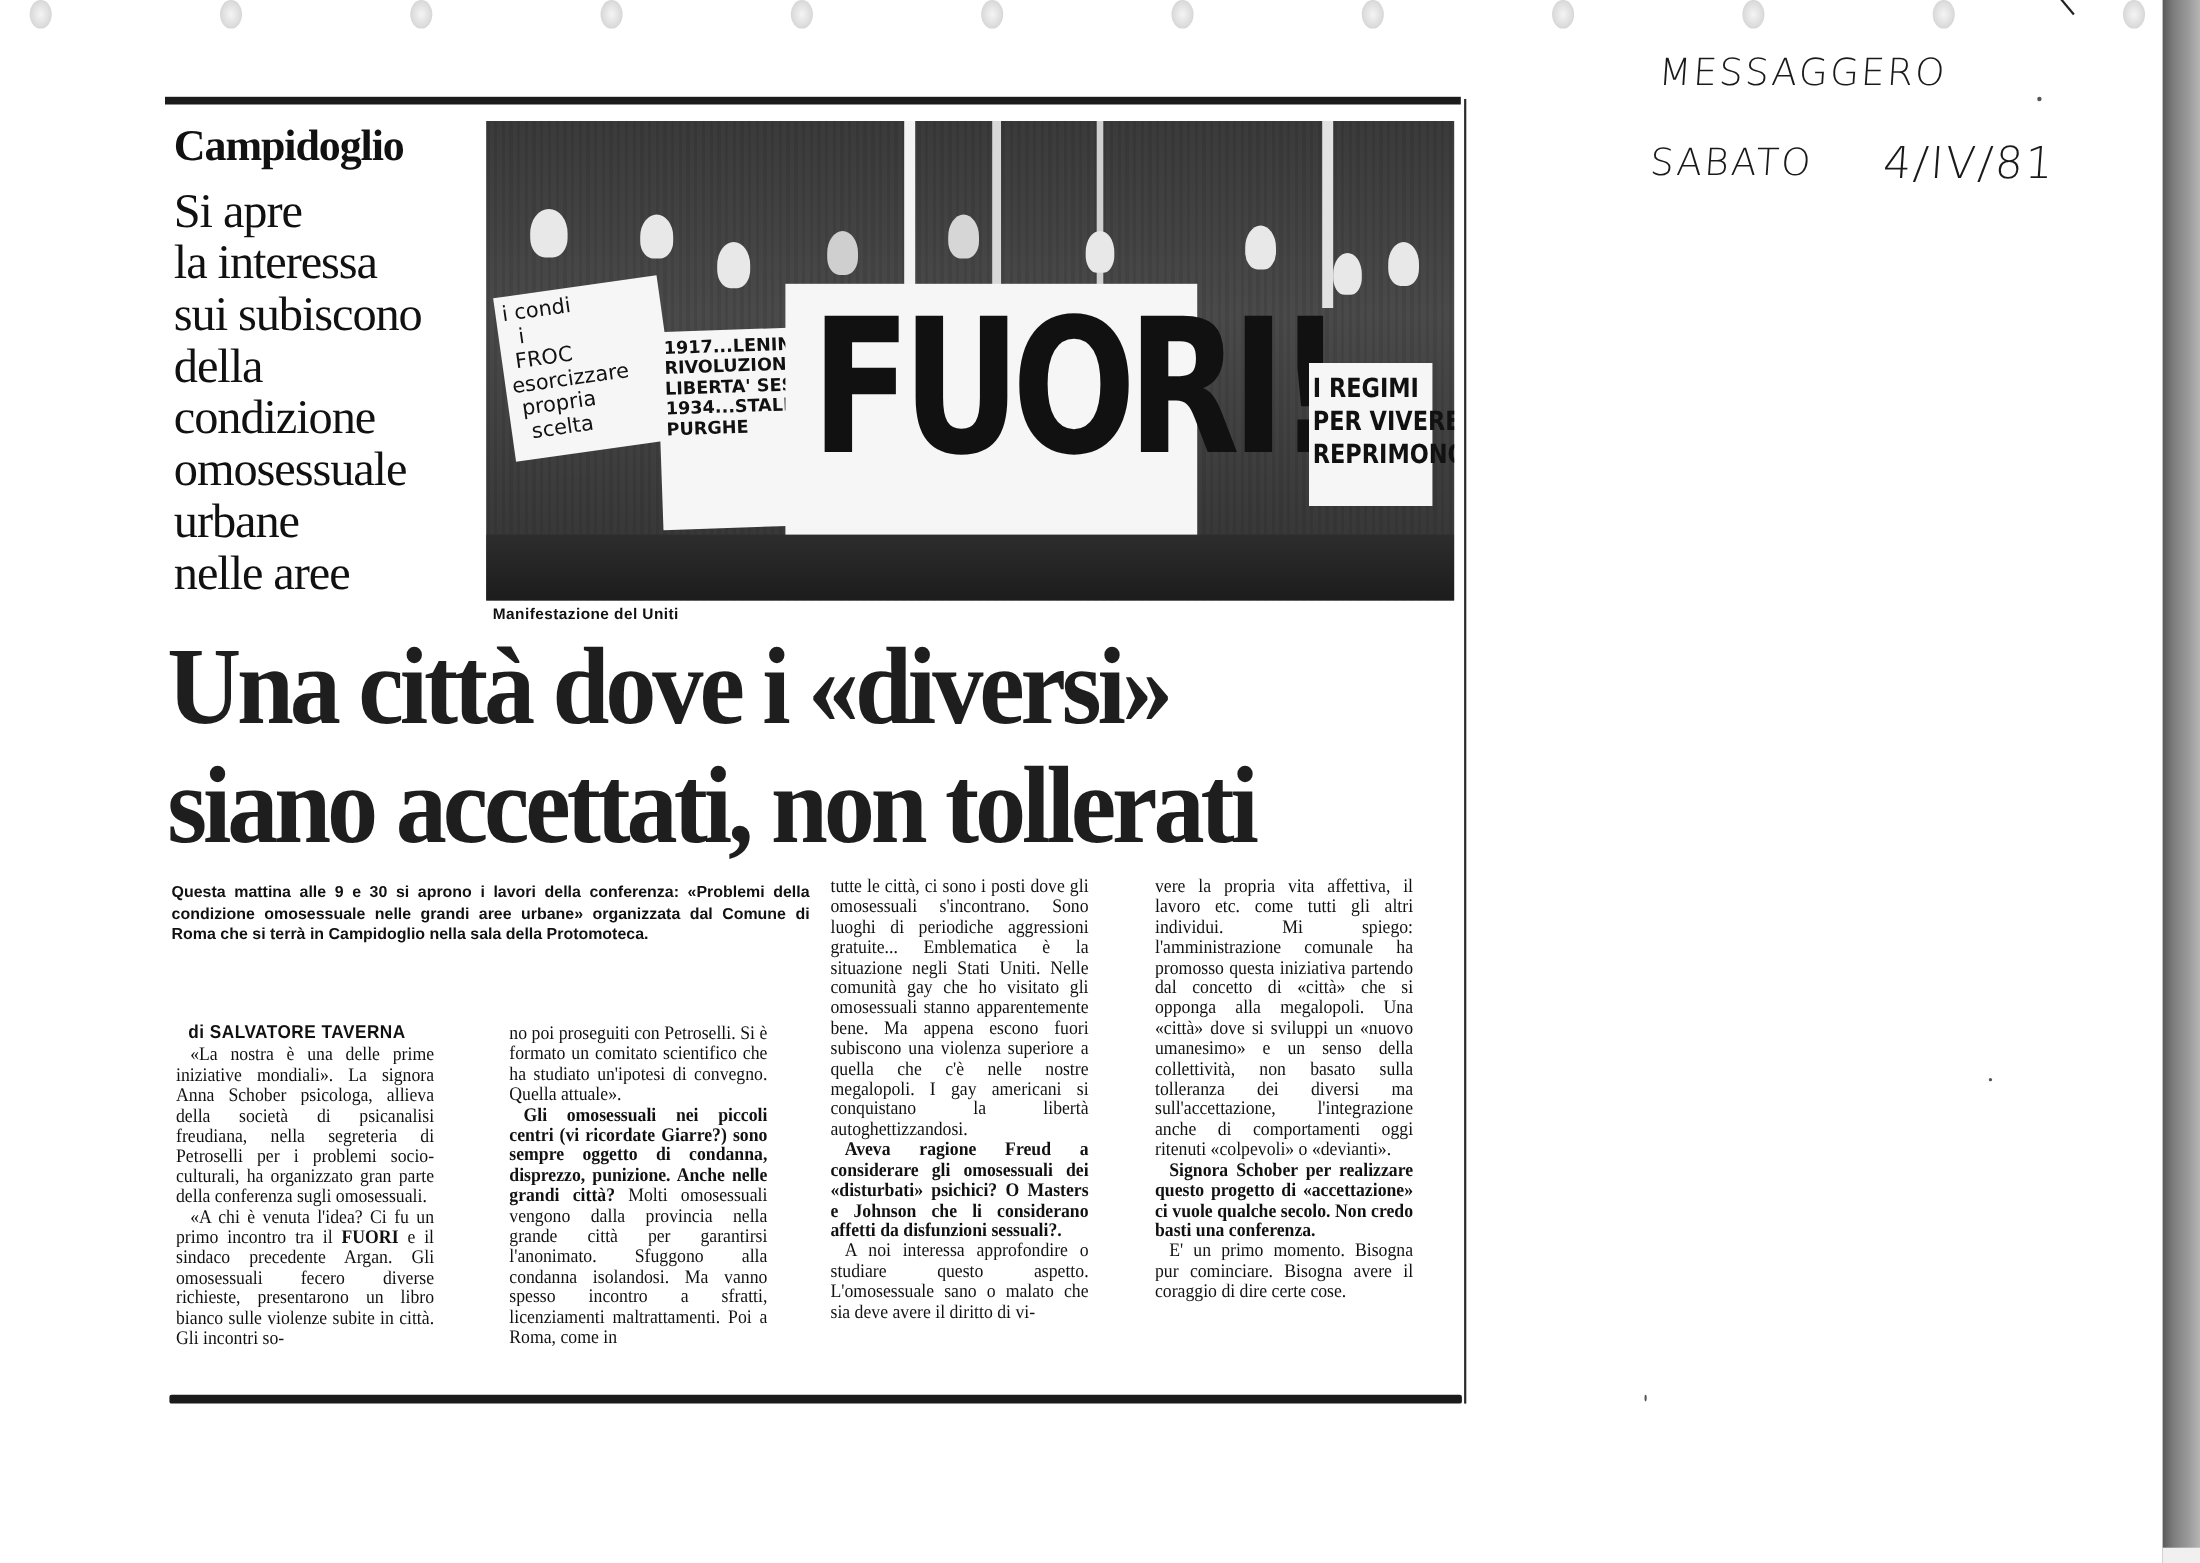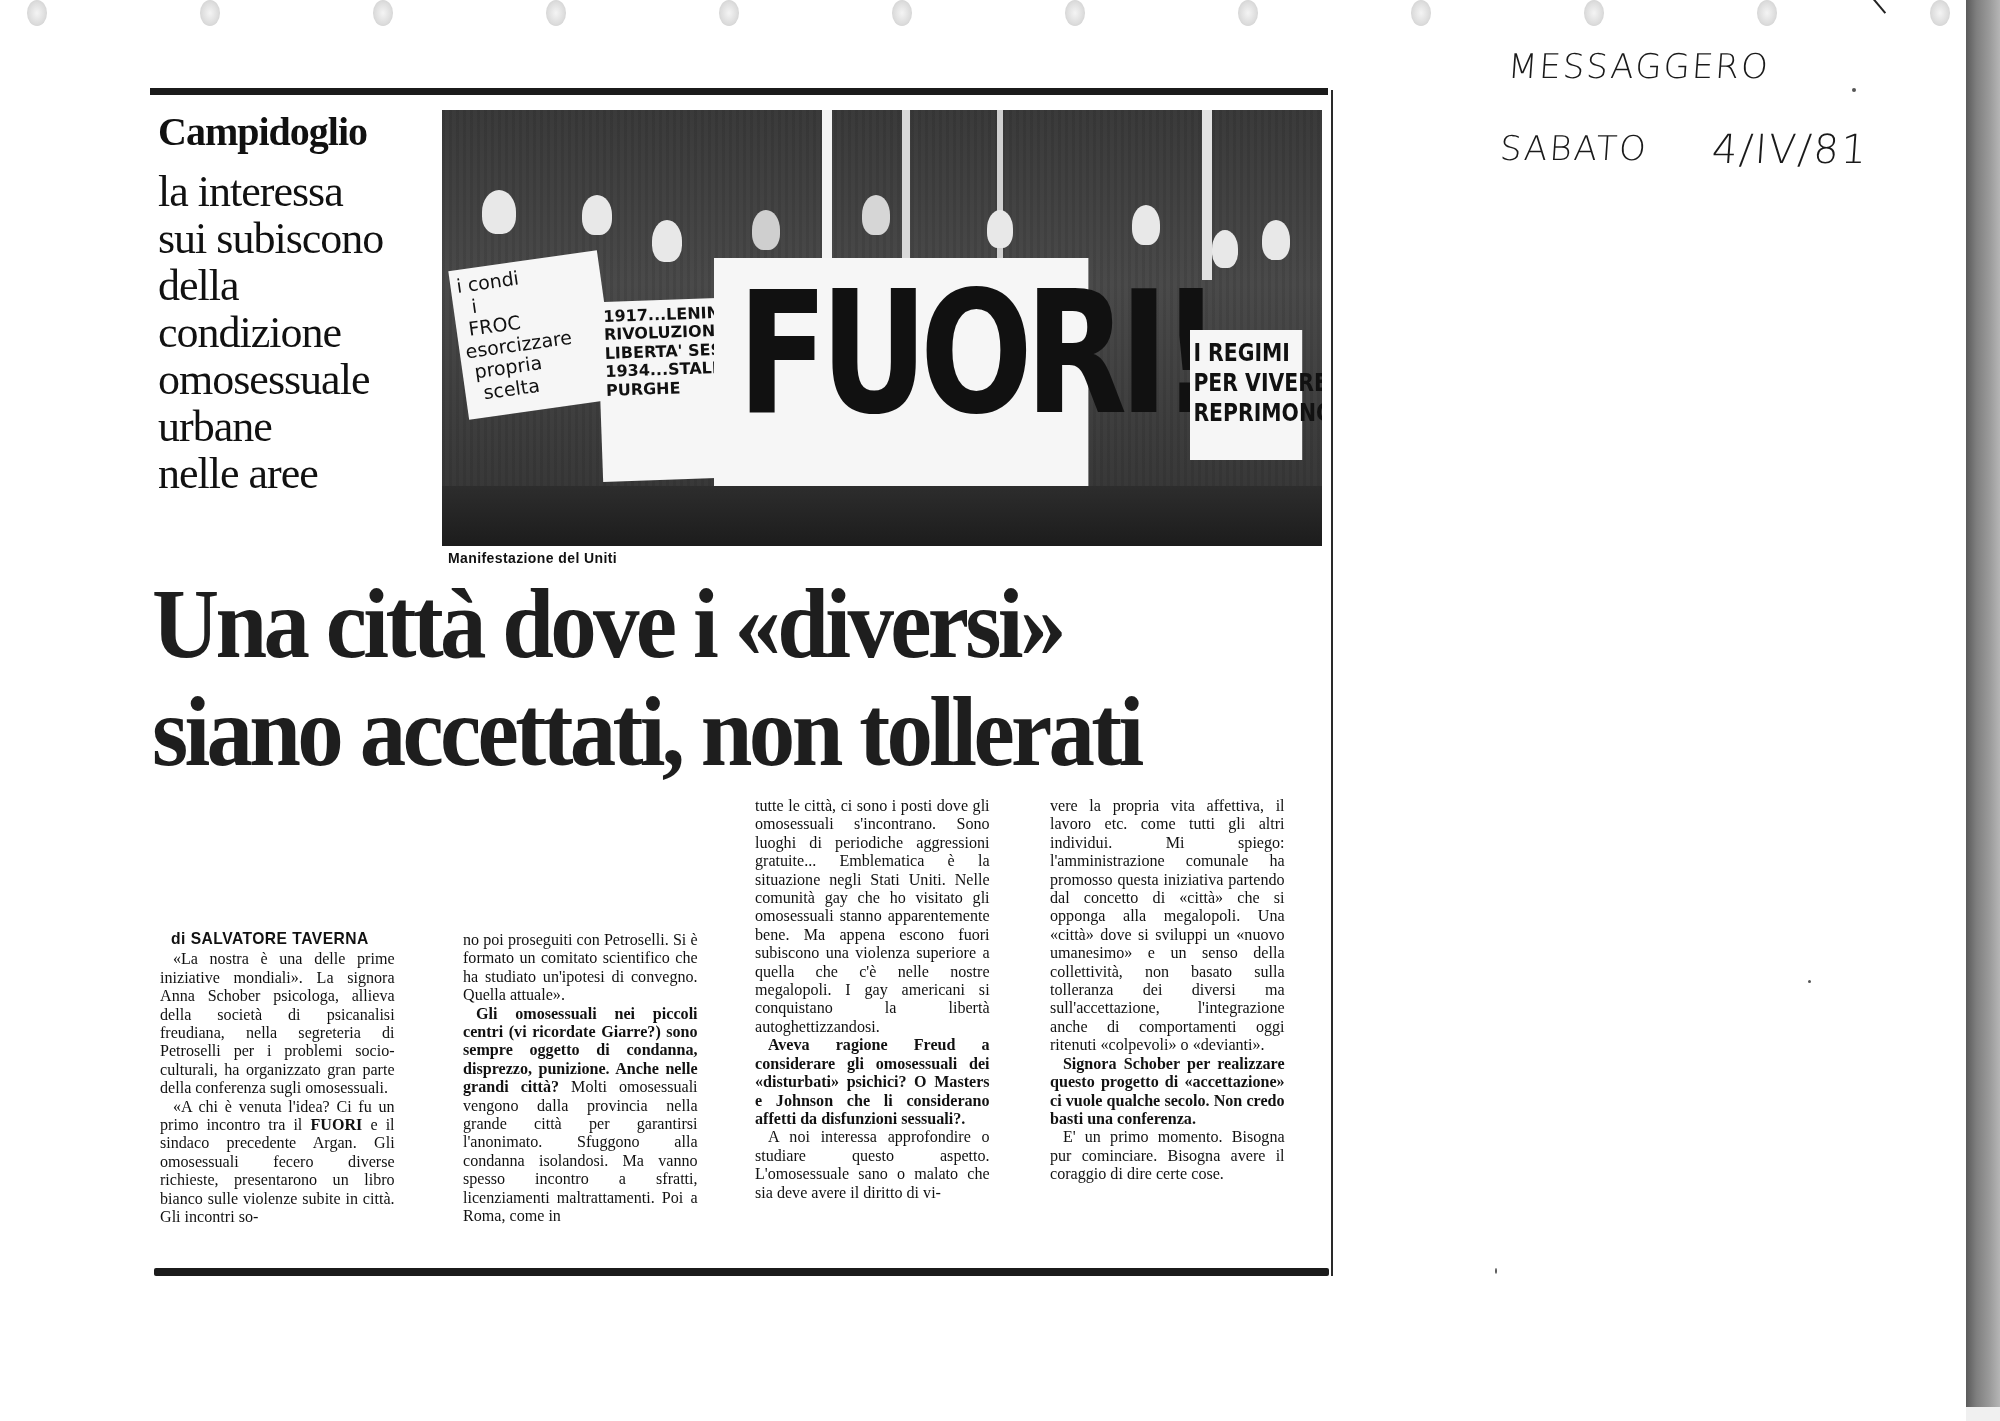--- a/index.html
+++ b/index.html
@@ -285,20 +285,21 @@
 <div class="speck" style="left:1808px;top:980px;width:3px;height:3px"></div>
 <div class="speck" style="left:1495px;top:1268px;width:2px;height:6px"></div>
 
 <div class="clip">
   <div class="clip-top-rule"></div>
   <div class="clip-right-rule"></div>
 
   <div class="kicker">Campidoglio</div>
 
   <div class="deck">
+    <span>Si apre</span>
     <span>la interessa</span>
     <span>sui subiscono</span>
     <span>della</span>
     <span>condizione</span>
     <span>omosessuale</span>
     <span>urbane</span>
     <span>nelle aree</span>
   </div>
 
   <div class="photo">
@@ -332,20 +333,21 @@
 REPRIMONO</div>
     <div class="ground"></div>
   </div>
   <div class="caption">Manifestazione del Uniti</div>
 
   <div class="headline">
     <span>Una città dove i «diversi»</span>
     <span>siano accettati, non tollerati</span>
   </div>
 
+  <div class="standfirst">Questa mattina alle 9 e 30 si aprono i lavori della conferenza: «Problemi della condizione omosessuale nelle grandi aree urbane» organizzata dal Comune di Roma che si terrà in Campidoglio nella sala della Protomoteca.</div>
 
   <div class="col col-1">
     <div class="byline">di SALVATORE TAVERNA</div>
     <p>«La nostra è una delle prime iniziative mondiali». La signora Anna Schober psicologa, allieva della società di psicanalisi freudiana, nella segreteria di Petroselli per i problemi socio-culturali, ha organizzato gran parte della conferenza sugli omosessuali.</p>
     <p><span>«A chi è venuta l'idea? Ci fu un primo incontro tra il </span><span class="b">FUORI</span><span> e il sindaco precedente Argan. Gli omosessuali fecero diverse richieste, presentarono un libro bianco sulle violenze subite in città. Gli incontri so-</span></p>
   </div>
 
   <div class="col col-2">
     <p class="noindent">no poi proseguiti con Petroselli. Si è formato un comitato scientifico che ha studiato un'ipotesi di convegno. Quella attuale».</p>
     <p><span class="b">Gli omosessuali nei piccoli centri (vi ricordate Giarre?) sono sempre oggetto di condanna, disprezzo, punizione. Anche nelle grandi città?</span><span> Molti omosessuali vengono dalla provincia nella grande città per garantirsi l'anonimato. Sfuggono alla condanna isolandosi. Ma vanno spesso incontro a sfratti, licenziamenti maltrattamenti. Poi a Roma, come in</span></p>

